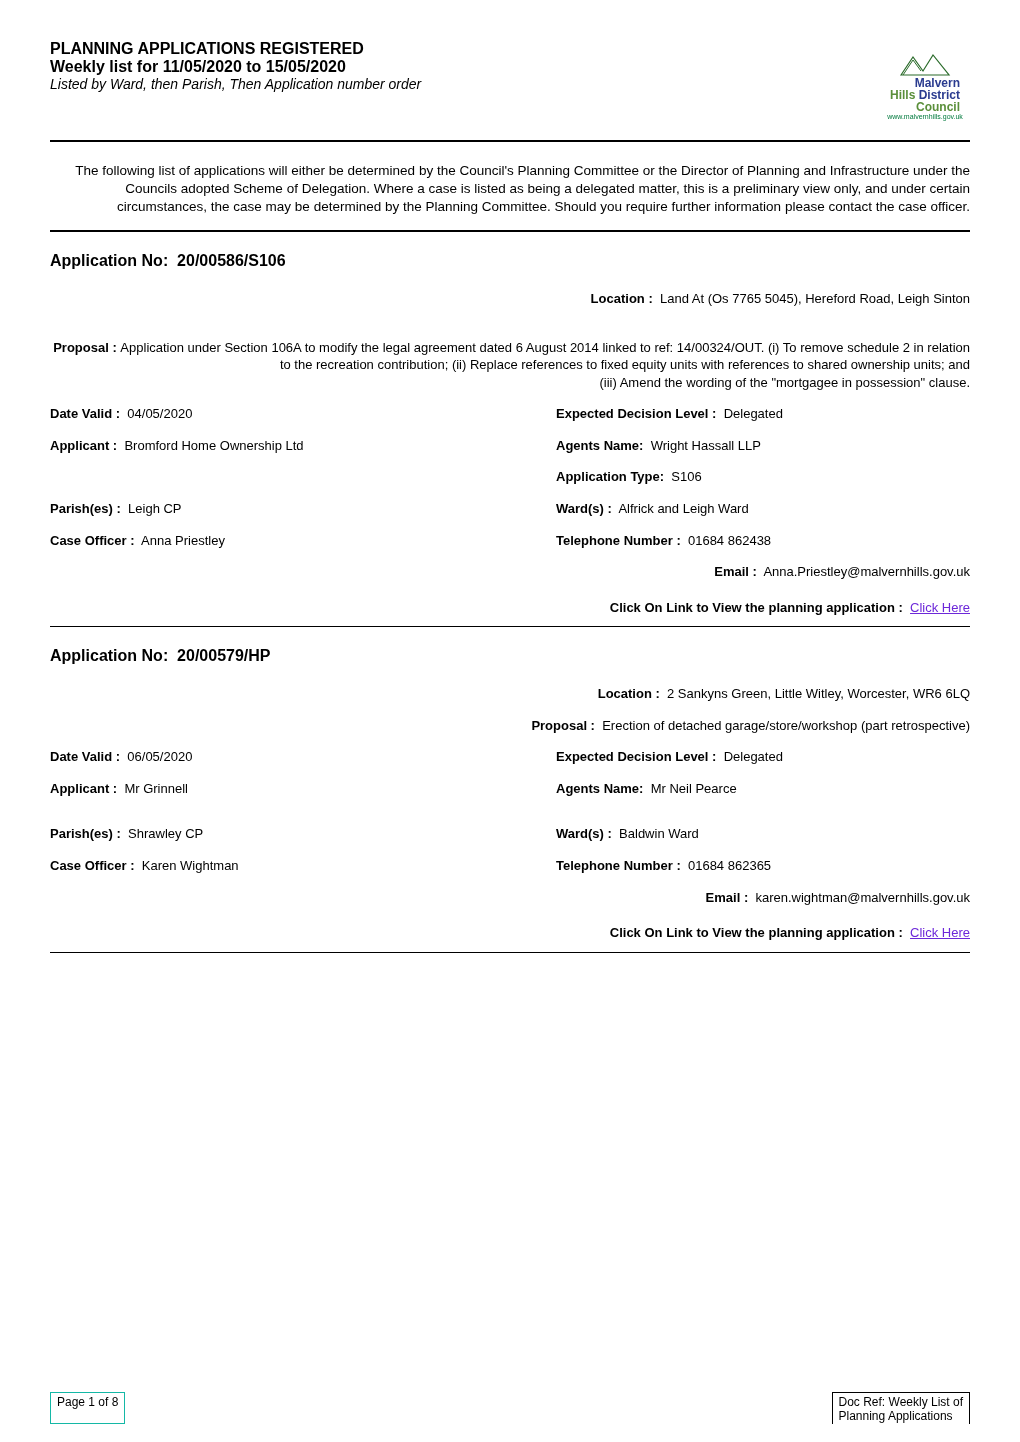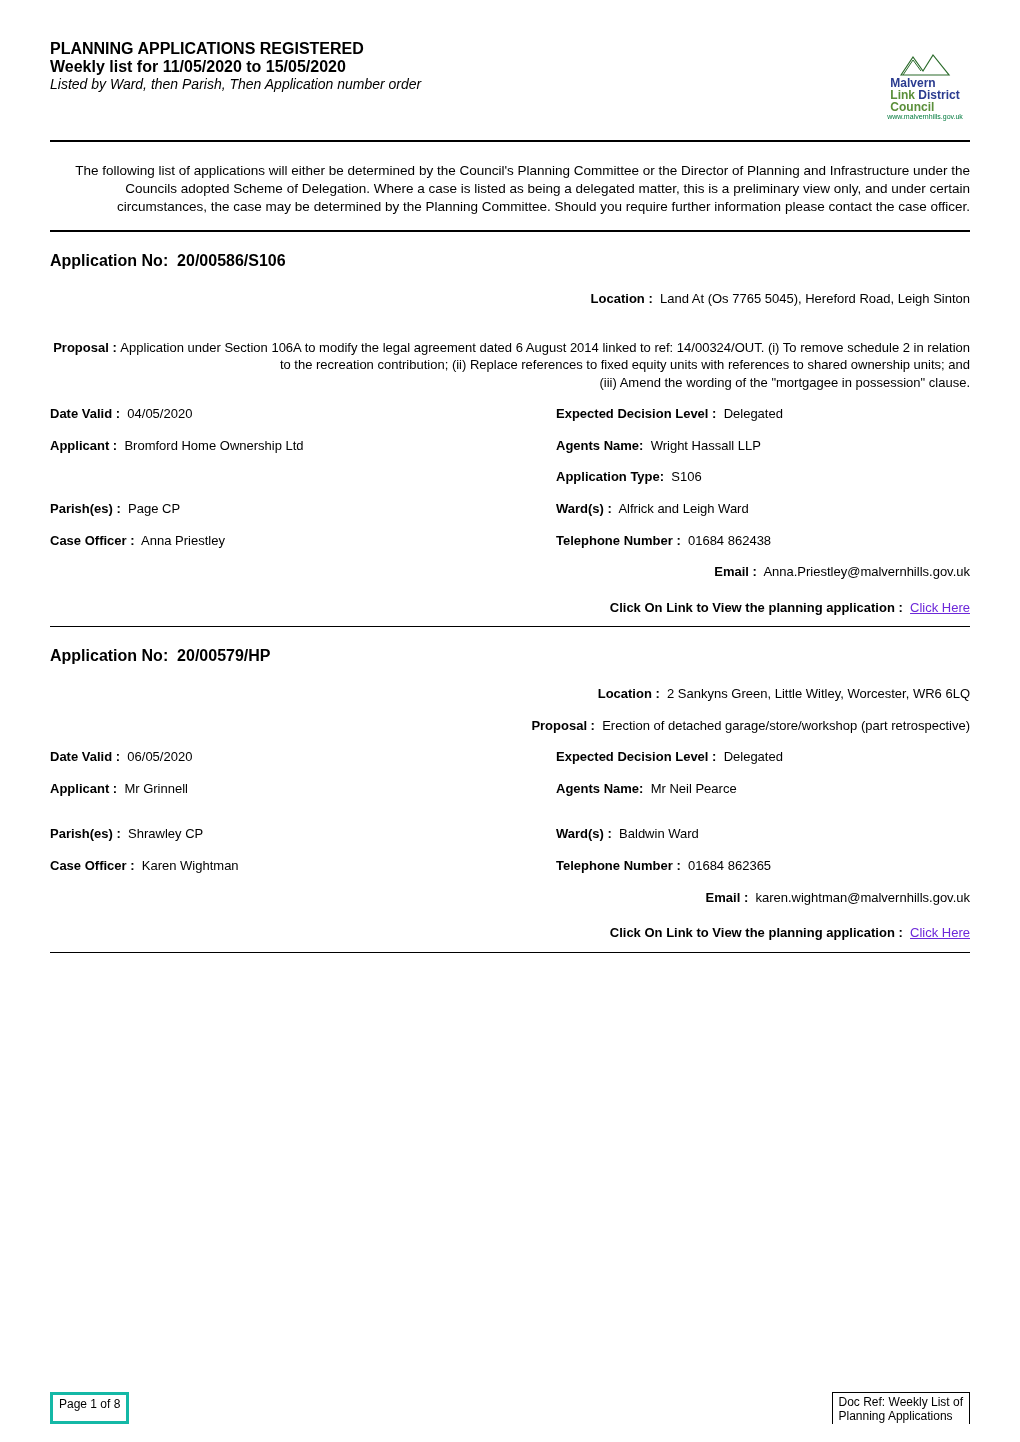--- a/index.html
+++ b/index.html
@@ -40,21 +40,21 @@
     font-weight: normal;
   }
   .logo {
     width: 90px;
     height: 90px;
     display: flex;
     flex-direction: column;
     align-items: center;
     justify-content: center;
     font-size: 9px;
-    text-align: left;
+    text-align: right;
   }
   .logo svg {
     display: block;
   }
   .logo-text {
     font-size: 12px;
     line-height: 1;
   }
   .logo-text .malvern { color: #2a3b8f; font-weight: bold; }
   .logo-text .hills { color: #5a8f3a; font-weight: bold; }
@@ -118,21 +118,21 @@
   .footer {
     position: absolute;
     bottom: 18px;
     left: 50px;
     right: 50px;
     display: flex;
     justify-content: space-between;
     font-size: 12px;
   }
   .footer .pg {
-    border: 3px solid #14b8a6;
+    border: 1px solid #14b8a6;
     padding: 2px 6px;
   }
   .footer .docref {
     border: 1px solid #000;
     border-bottom: none;
     padding: 2px 6px 6px 6px;
     text-align: left;
     line-height: 1.2;
     overflow: hidden;
     height: 32px;
@@ -149,21 +149,21 @@
       <h2>Weekly list for 11/05/2020 to 15/05/2020</h2>
       <div class="listed">Listed by Ward, then Parish, Then Application number order</div>
     </div>
     <div class="logo">
       <svg width="52" height="26" viewBox="0 0 52 26">
         <path d="M2 24 L14 6 L24 20 L34 4 L50 24 Z" fill="none" stroke="#2a6b2a" stroke-width="1.2"></path>
         <path d="M4 24 L14 9 L22 20" fill="none" stroke="#2a6b2a" stroke-width="1"></path>
       </svg>
       <div class="logo-text">
         <span class="malvern">Malvern</span><br>
-        <span class="hills">Link</span>
+        <span class="hills">Hills</span>
         <span class="district">District</span><br>
         <span class="council">Council</span>
       </div>
       <div class="logo-url">www.malvernhills.gov.uk</div>
     </div>
   </div>
 
   <hr class="thick">
 
   <div class="intro">The following list of applications will either be determined by the Council's Planning Committee or the Director of Planning and Infrastructure under the Councils adopted Scheme of Delegation.  Where a case is listed as being a delegated matter, this is a preliminary view only, and under certain circumstances, the case may be determined by the Planning Committee.  Should you require further information please contact the case officer.</div>
@@ -212,21 +212,21 @@
       <div class="left"></div>
       <div class="right">
         <span class="label">Application Type:</span>&nbsp;
         <span>S106</span>
       </div>
     </div>
 
     <div class="field-row">
       <div class="left">
         <span class="label">Parish(es) :</span>&nbsp;
-        <span>Page CP</span>
+        <span>Leigh CP</span>
       </div>
       <div class="right">
         <span class="label">Ward(s) :</span>&nbsp;
         <span>Alfrick and Leigh Ward</span>
       </div>
     </div>
 
     <div class="field-row">
       <div class="left">
         <span class="label">Case Officer :</span>&nbsp;

